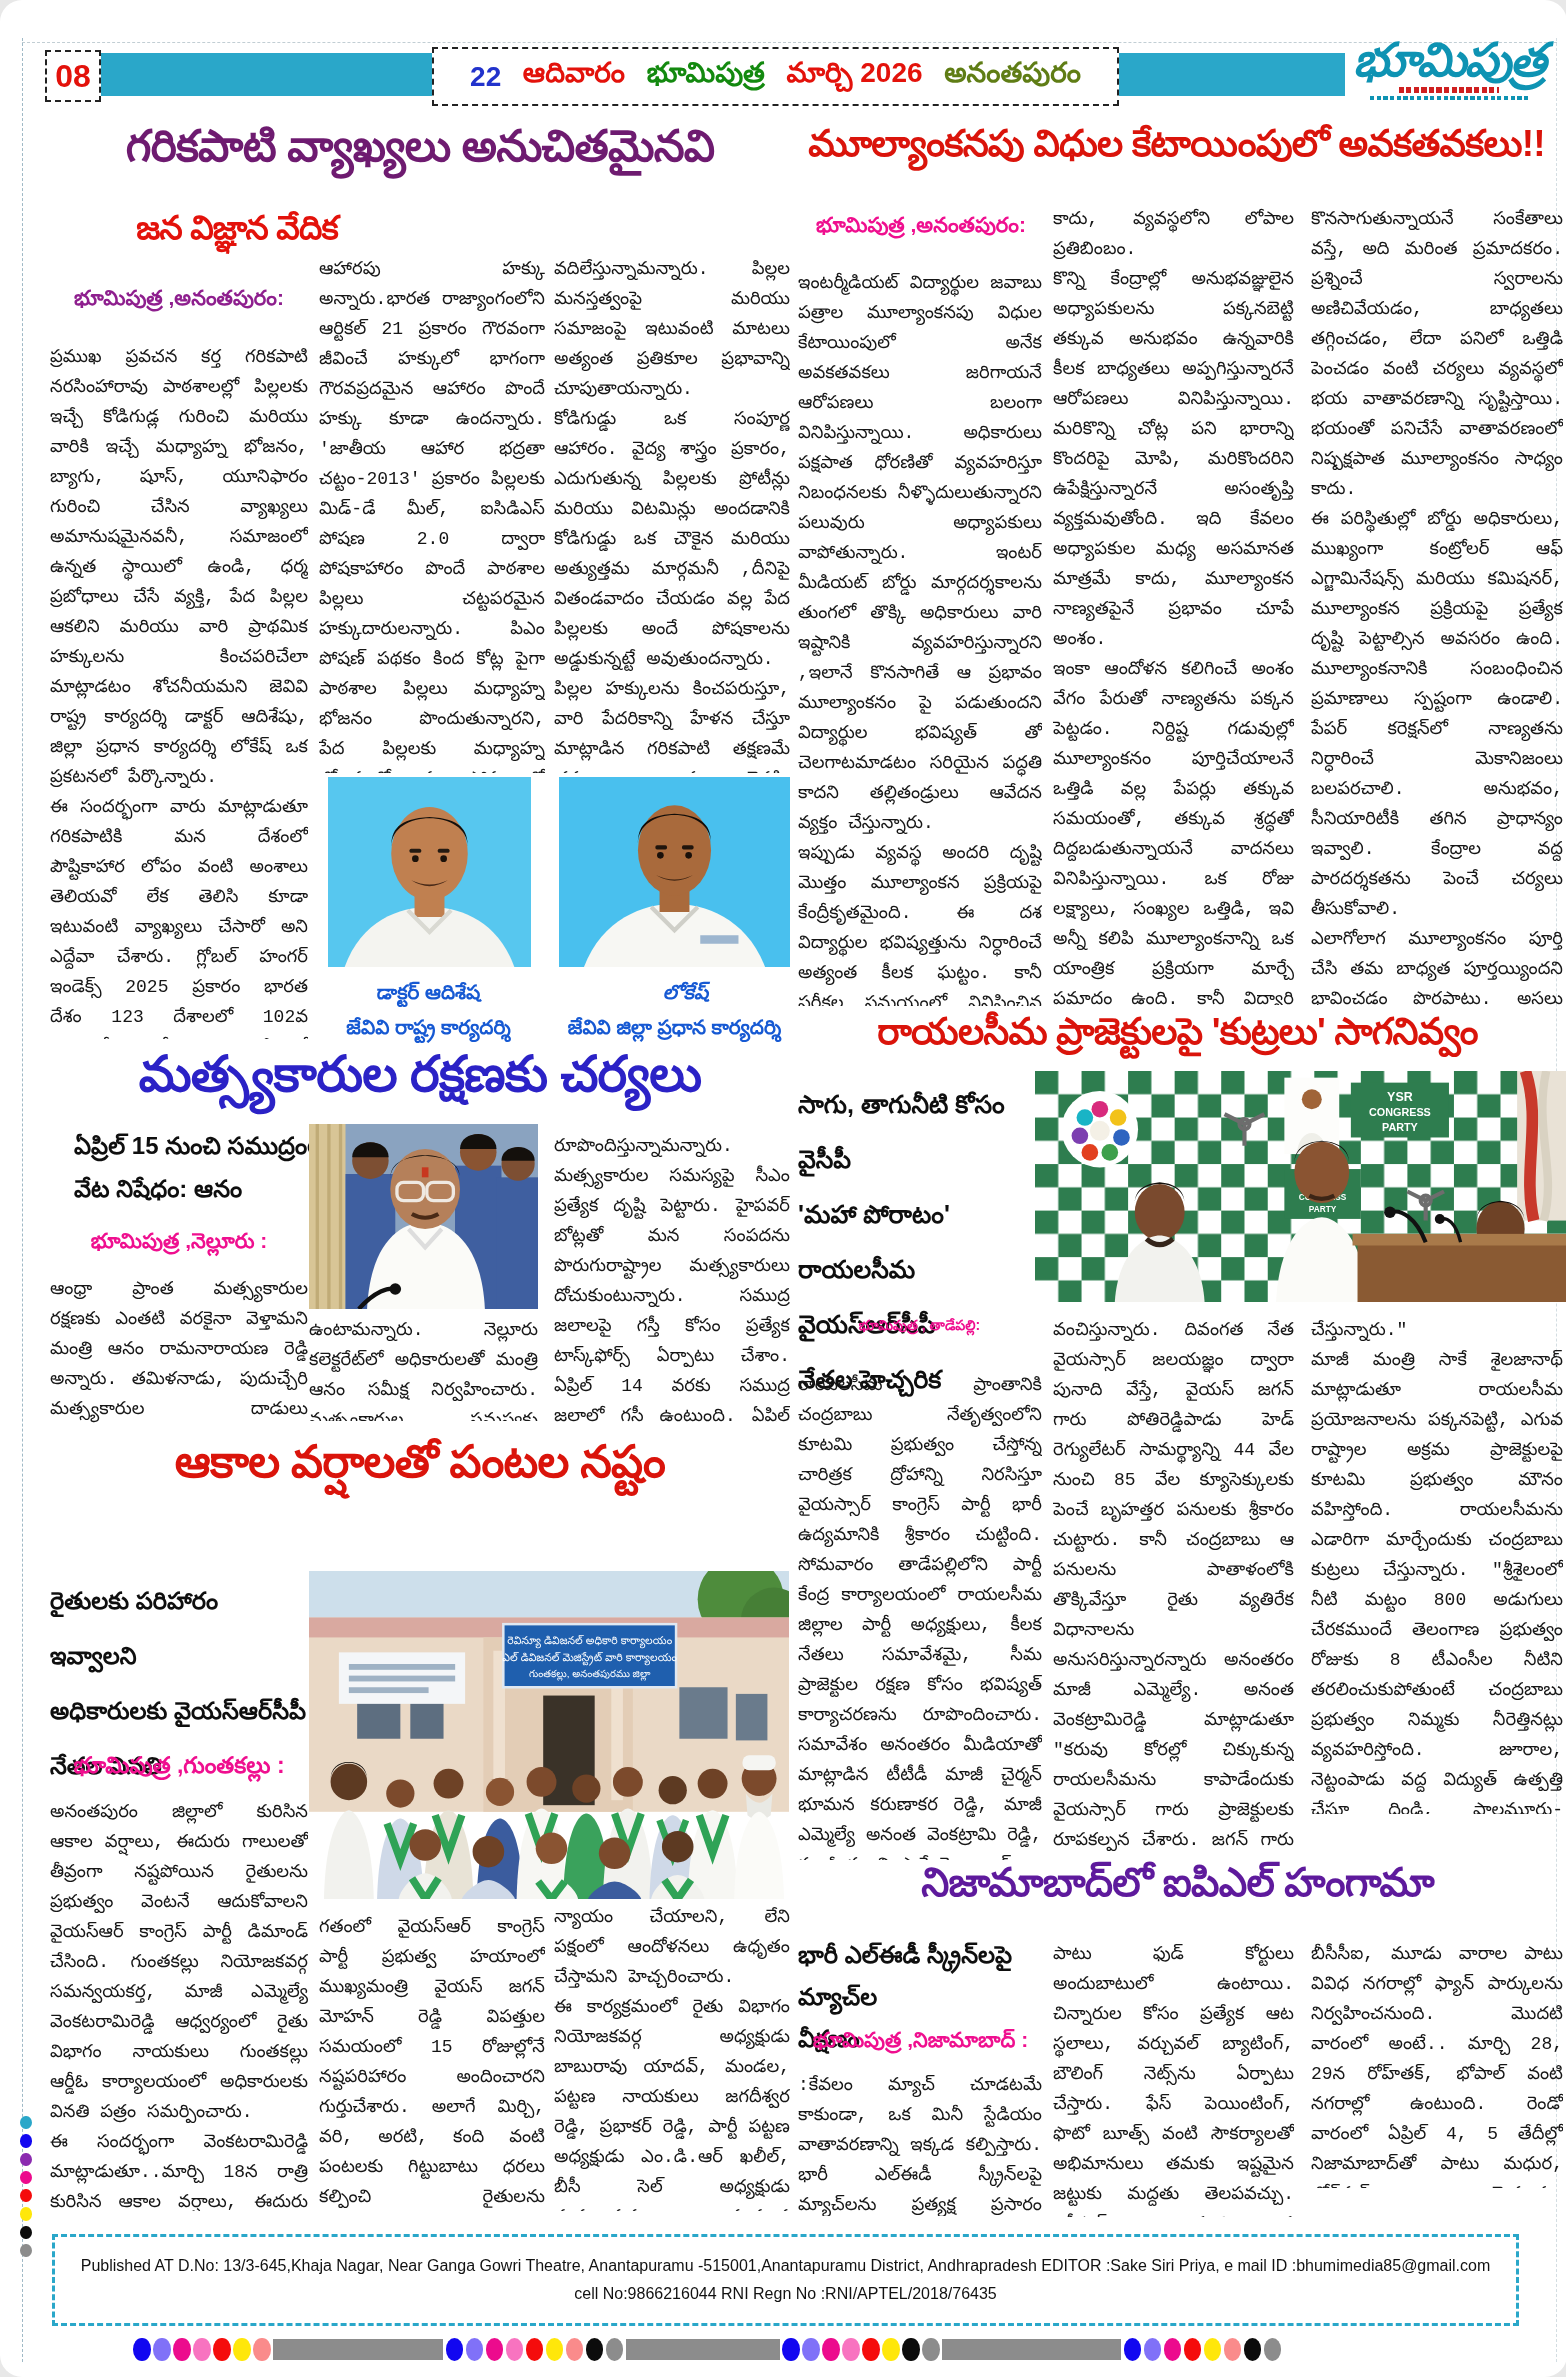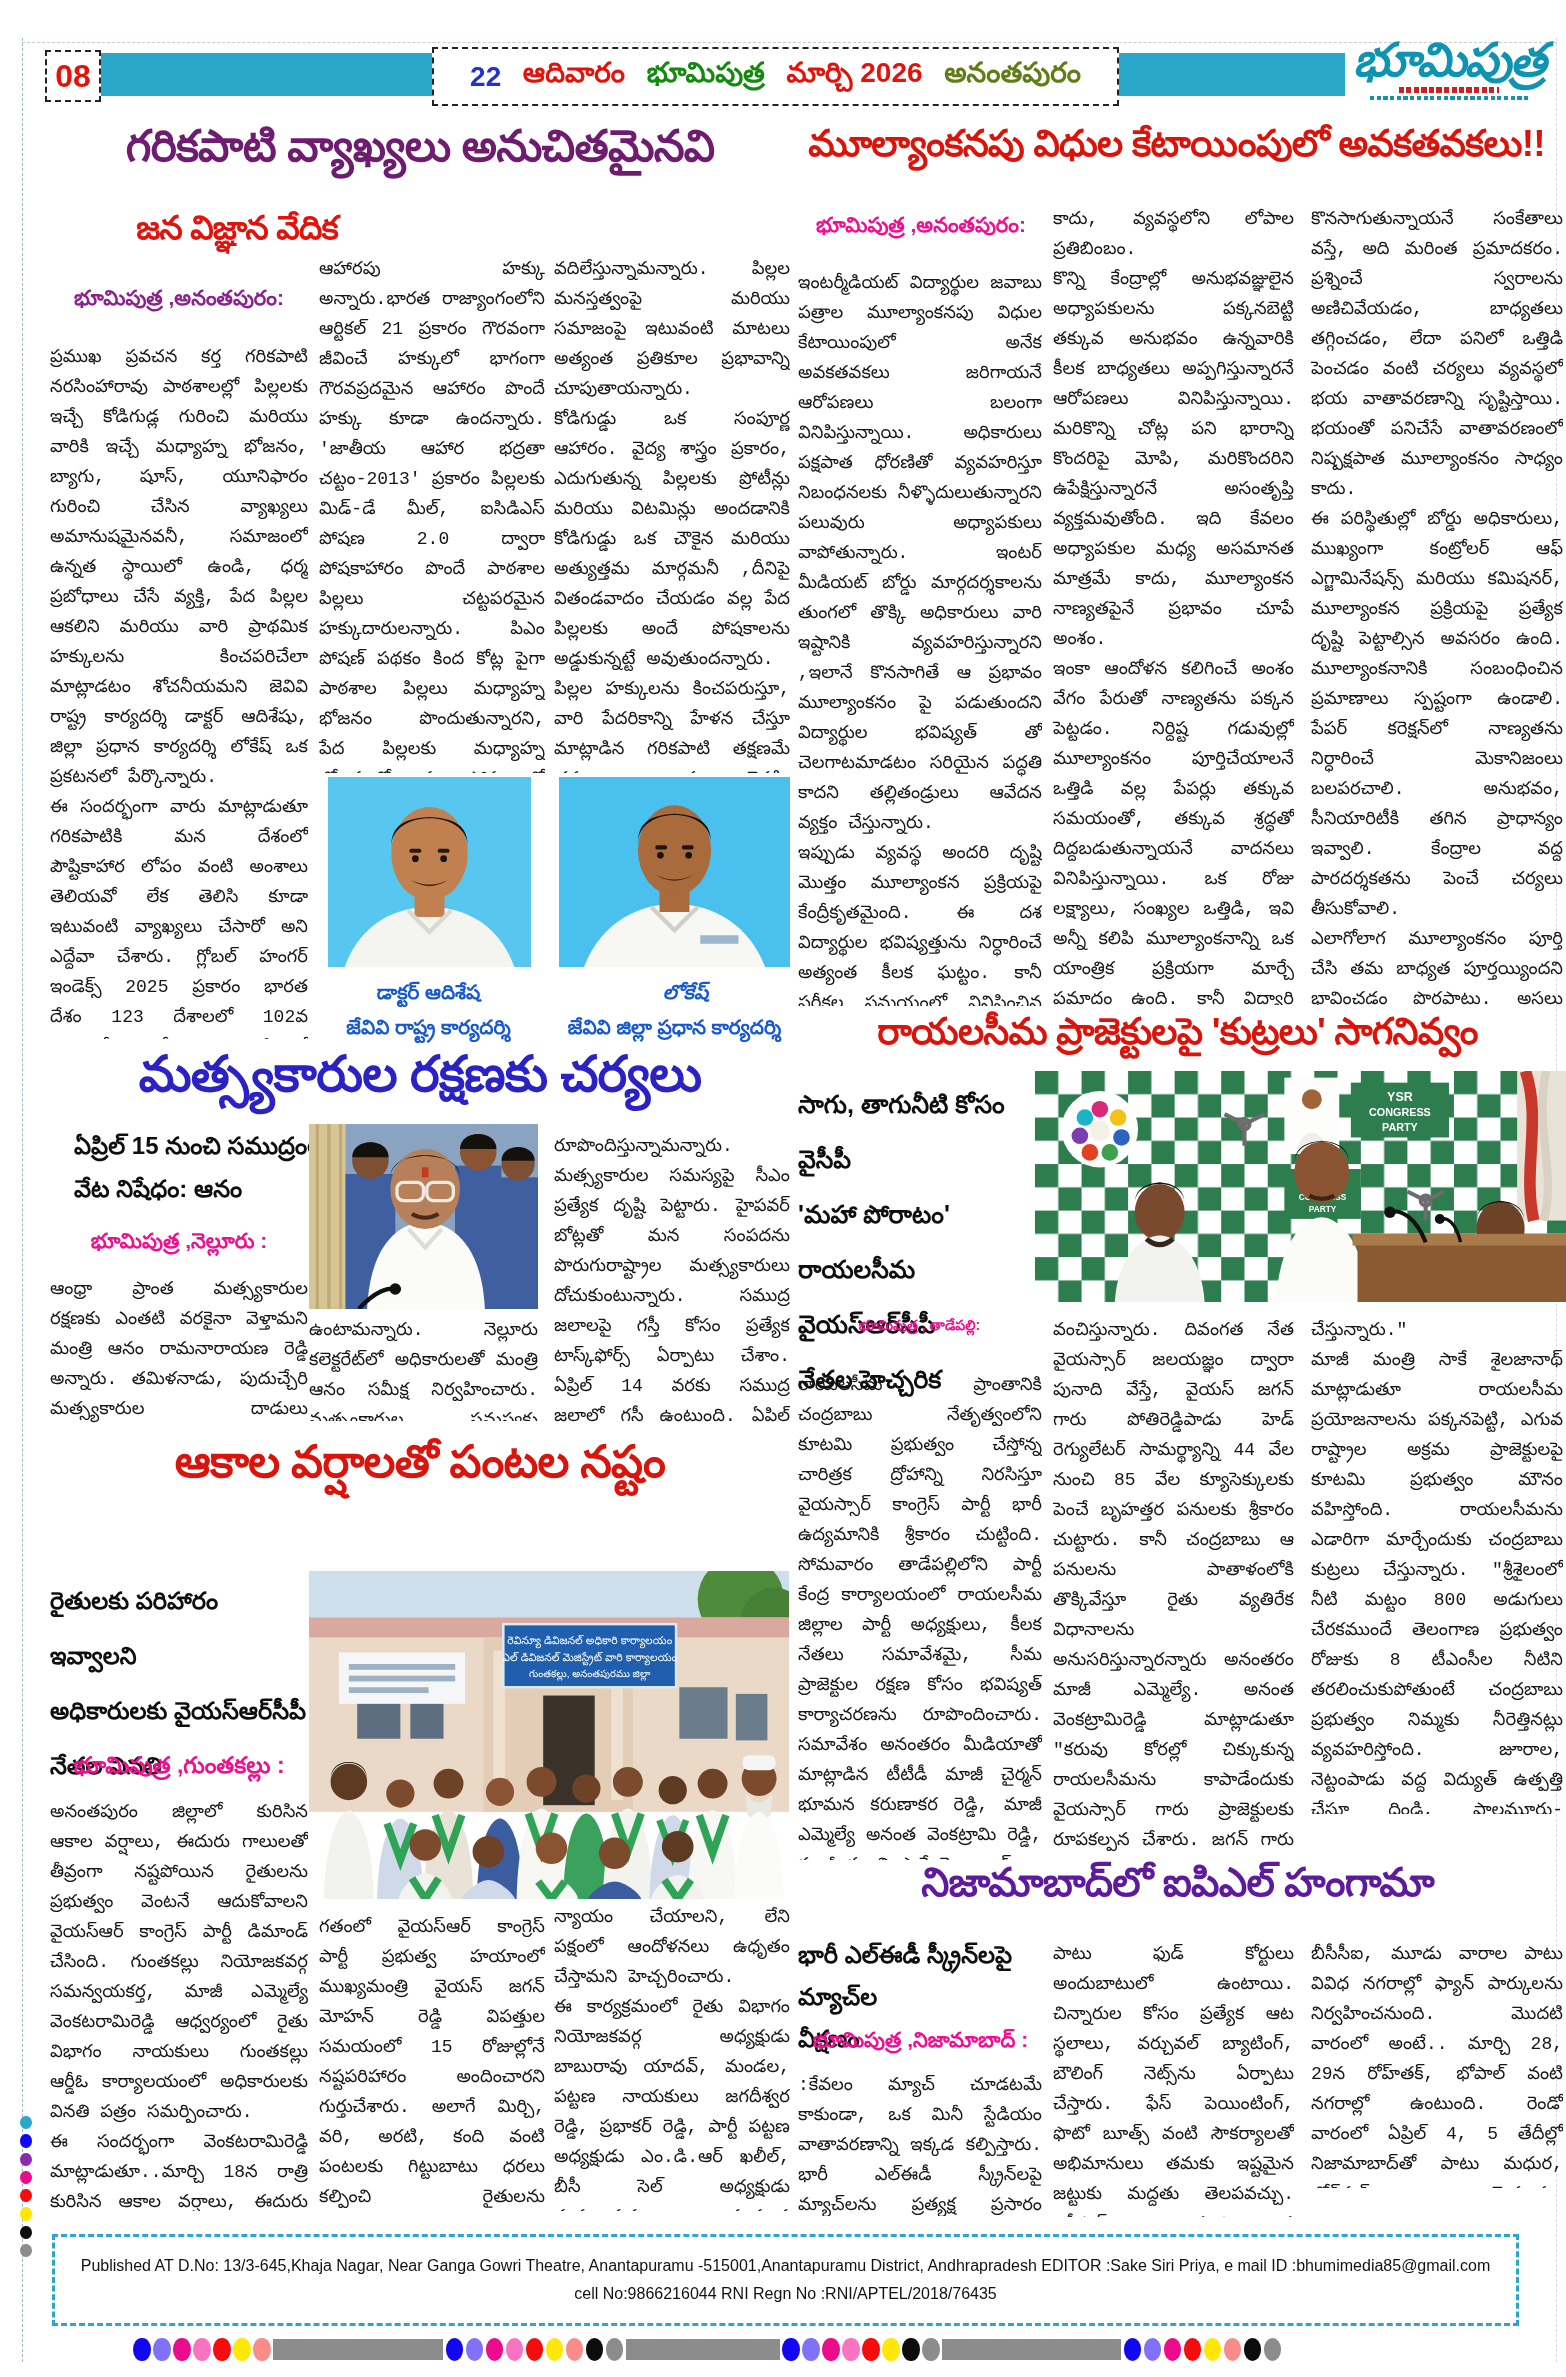--- a/index.html
+++ b/index.html
@@ -1,17 +1,17 @@
 <!DOCTYPE html>
 <html style="font-size:13.3px"><head>
 <meta charset="utf-8">
 <style>
   html,body{margin:0;padding:0;background:#e8e8e8;}
   .page{position:relative;width:1567px;height:2377px;background:#ffffff;margin:0 auto;overflow:hidden;
-        font-family:"Liberation Sans","DejaVu Sans",sans-serif;}
+        font-family:"Liberation Sans","DejaVu Sans",sans-serif;border-radius:22px;}
   .abs{position:absolute;}
   .edge-left{left:21.6px;top:38px;bottom:15px;width:0;border-left:1.7px dashed #9fb9c6;}
   .edge-right{right:10px;top:38px;bottom:15px;width:0;border-right:1.7px dashed #d3dde2;}
   .edge-top{left:21.6px;right:10px;top:42px;height:0;border-top:1.7px dashed #c2ced4;}
   
   .pageno-box{left:45px;top:50px;width:52px;height:48px;background:#fff;border:2.5px dashed #222;
               display:flex;align-items:center;justify-content:center;font-size:32px;font-weight:bold;color:#e3120b;}
   .teal-bar{left:98px;top:53px;width:1247px;height:43px;background:#2aa7c9;}
   .date-box{left:432px;top:47px;width:683px;height:55px;background:#fff;border:2.5px dashed #222;
             display:flex;align-items:center;justify-content:center;gap:21.6px;font-size:28px;font-weight:bold;}

